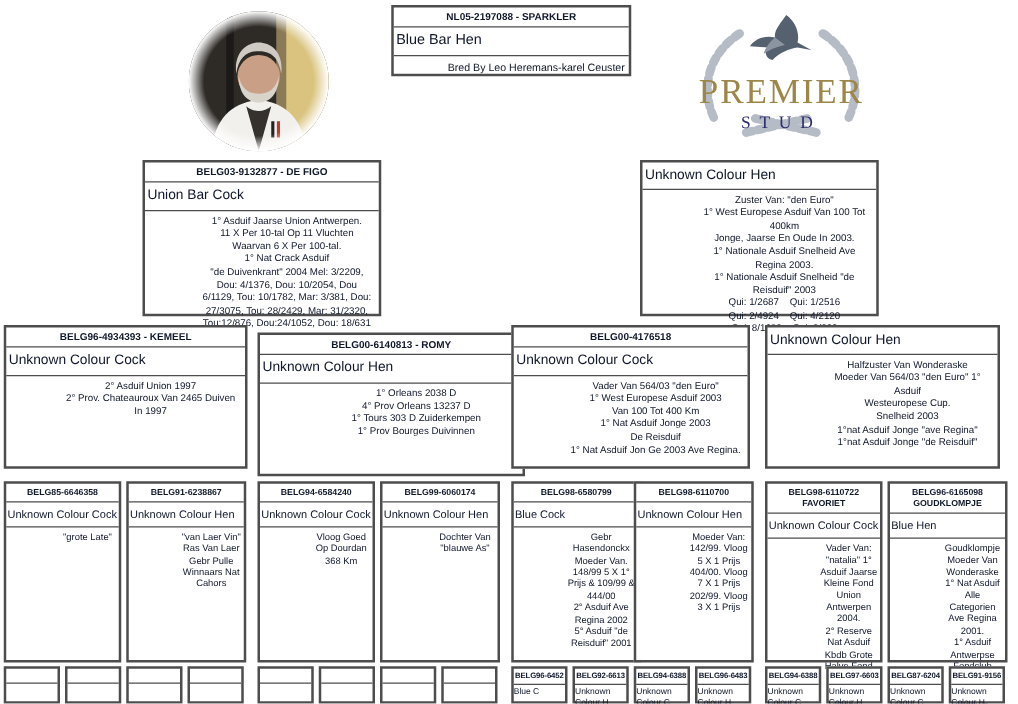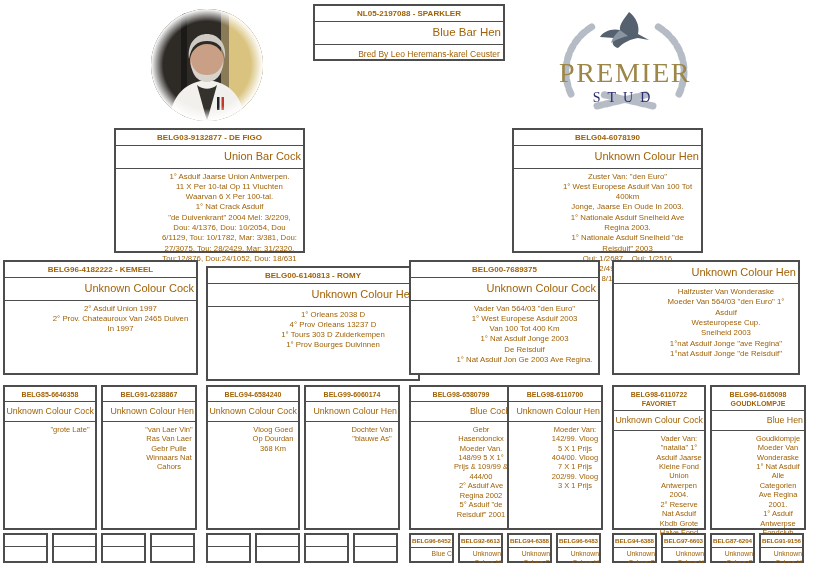--- a/index.html
+++ b/index.html
@@ -1,21 +1,21 @@
 <!DOCTYPE html>
 <html><head>
 <meta charset="utf-8">
 <style>
   html,body{margin:0;padding:0;background:#fff;}
   .page{position:relative;width:814px;height:563px;background:#fff;overflow:hidden;
-        font-family:"Liberation Sans",sans-serif;color:#a16207;}
+        font-family:"Liberation Sans",sans-serif;color:#0f172a;}
   .box{position:absolute;box-sizing:border-box;background:#fff;border:2px solid #4d4d4d;}
   .hd{border-bottom:1px solid #4d4d4d;font-weight:bold;font-size:8px;line-height:1.3;
       padding:3px 2px 2px;text-align:center;white-space:pre-line;}
-  .cl{border-bottom:1px solid #4d4d4d;font-size:11px;line-height:1.2;padding:4px 2px;text-align:right;}
+  .cl{border-bottom:1px solid #4d4d4d;font-size:11px;line-height:1.2;padding:4px 2px;text-align:left;}
   .nt{font-size:7.8px;line-height:1.32;padding:3px 4px;text-align:center;white-space:pre-line;overflow:hidden;margin-left:40px;}
   .subject .cl{font-size:11.5px;}
   .subject .nt{font-size:8.5px;padding:4px 2px;}
   .ggp .hd{font-size:7px;padding:3px 1px 2px;}
   .ggp .cl{font-size:8.8px;padding:4px 1px;}
   .ggp .nt{font-size:7.5px;line-height:1.26;padding:3px 2px;}
   .sm .hd{font-size:6.2px;padding:2px 1px;letter-spacing:-0.1px;min-height:7px;}
   .sm .cl{border-bottom:none;font-size:6.8px;line-height:1.25;padding:2px 0;min-height:17px;}
   .photo{position:absolute;left:151px;top:9px;width:112px;height:112px;}
   .logo{position:absolute;left:545px;top:8px;width:160px;height:106px;}
@@ -79,48 +79,47 @@
 
   <div class="box" style="left:114px;top:128px;width:191px;height:125px">
     <div class="hd">BELG03-9132877 - DE FIGO</div>
     <div class="cl">Union Bar Cock</div>
     <div class="nt">1° Asduif Jaarse Union Antwerpen.
 11 X Per 10-tal Op 11 Vluchten Waarvan 6 X Per 100-tal.
 1° Nat Crack Asduif
 "de Duivenkrant" 2004 Mel: 3/2209, Dou: 4/1376, Dou: 10/2054, Dou 6/1129, Tou: 10/1782, Mar: 3/381, Dou: 27/3075, Tou: 28/2429, Mar: 31/2320, Tou:12/876, Dou:24/1052, Dou: 18/631</div>
   </div>
   <div class="box" style="left:512px;top:128px;width:191px;height:125px">
-    <div class="hd">BELG04-6078190</div>
     <div class="cl">Unknown Colour Hen</div>
     <div class="nt">Zuster Van: "den Euro"
 1° West Europese Asduif Van 100 Tot 400km
 Jonge, Jaarse En Oude In 2003.
 1° Nationale Asduif Snelheid Ave Regina 2003.
 1° Nationale Asduif Snelheid "de Reisduif" 2003
 Qui: 1/2687&nbsp;&nbsp;&nbsp;&nbsp;Qui: 1/2516
 Qui: 2/4924&nbsp;&nbsp;&nbsp;&nbsp;Qui: 4/2120
 Qui: 8/1683&nbsp;&nbsp;&nbsp;&nbsp;Qui: 2/360</div>
   </div>
 
   <div class="box" style="left:3px;top:260px;width:195px;height:115px">
-    <div class="hd">BELG96-4182222 - KEMEEL</div>
+    <div class="hd">BELG96-4934393 - KEMEEL</div>
     <div class="cl">Unknown Colour Cock</div>
     <div class="nt">2° Asduif Union 1997
 2° Prov. Chateauroux Van 2465 Duiven In 1997</div>
   </div>
   <div class="box" style="left:206px;top:266px;width:214px;height:115px">
     <div class="hd">BELG00-6140813 - ROMY</div>
     <div class="cl">Unknown Colour Hen</div>
     <div class="nt">1° Orleans 2038 D
 4° Prov Orleans 13237 D
 1° Tours 303 D Zuiderkempen
 1° Prov Bourges Duivinnen</div>
   </div>
   <div class="box" style="left:409px;top:260px;width:191px;height:115px">
-    <div class="hd">BELG00-7689375</div>
+    <div class="hd">BELG00-4176518</div>
     <div class="cl">Unknown Colour Cock</div>
     <div class="nt">Vader Van 564/03 "den Euro"
 1° West Europese Asduif 2003
 Van 100 Tot 400 Km
 1° Nat Asduif Jonge 2003
 De Reisduif
 1° Nat Asduif Jon Ge 2003 Ave Regina.</div>
   </div>
   <div class="box" style="left:612px;top:260px;width:188px;height:115px">
     <div class="cl">Unknown Colour Hen</div>

